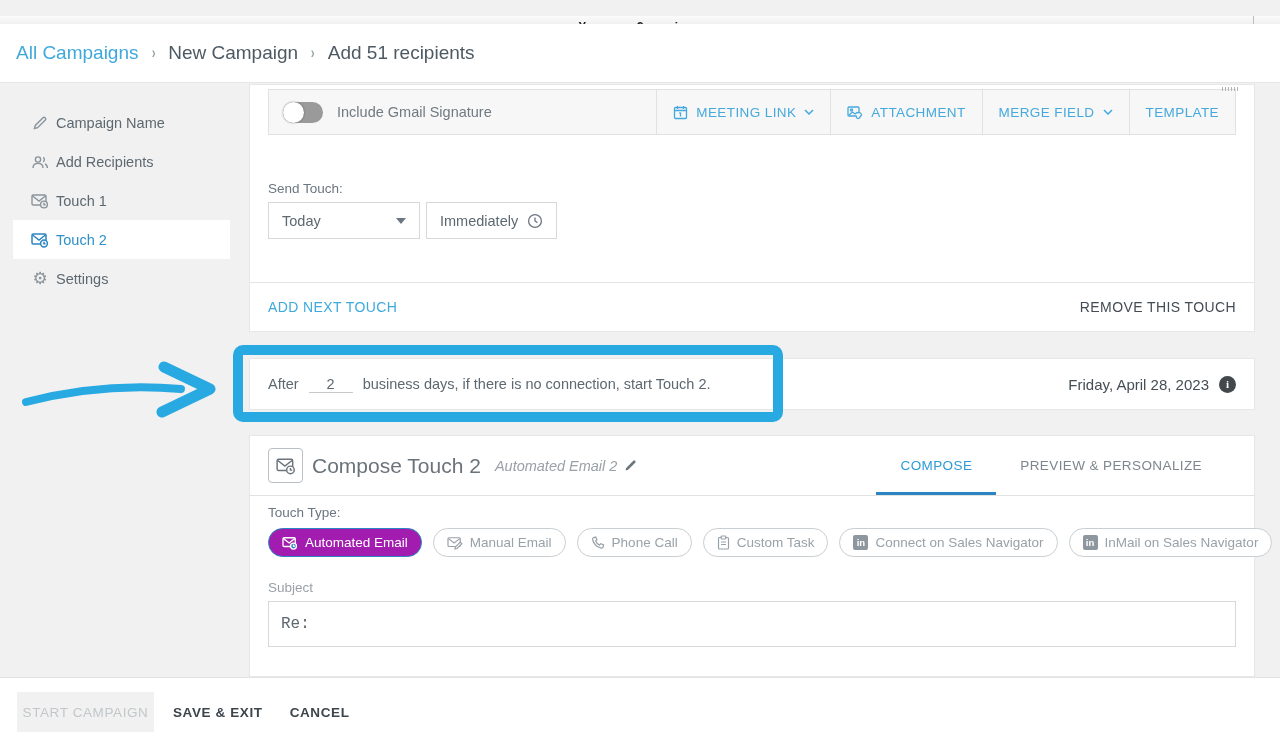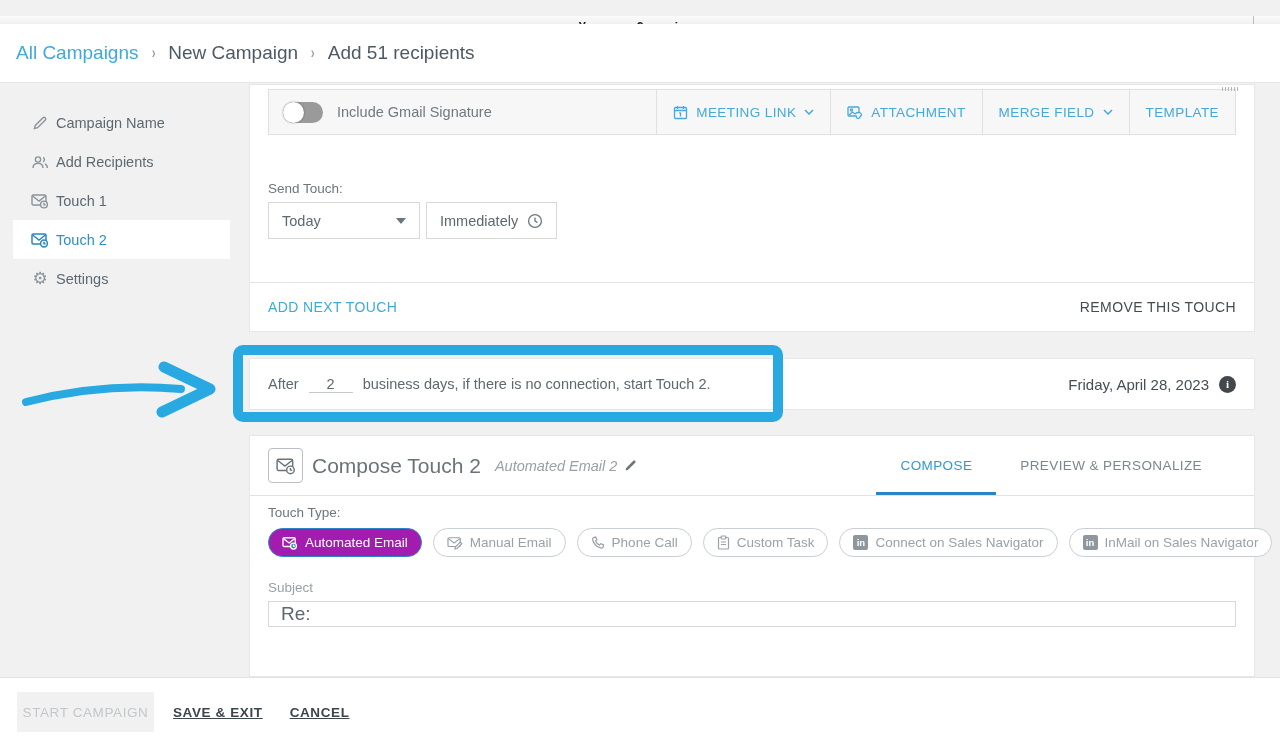--- a/index.html
+++ b/index.html
@@ -93,30 +93,30 @@
   .c3-body { padding:0 18px; }
   .tt-label { margin-top:9px; font-size:13.5px; color:#6b7680; }
   .pills { margin-top:8px; display:flex; gap:11px; }
   .pill { height:29px; border:1px solid #c9ced2; border-radius:15px; background:#fff;
     display:flex; align-items:center; gap:7px; padding:0 13px; font-size:13.5px; color:#99a2a9;
     cursor:pointer; white-space:nowrap; --bg:#ffffff; }
   .pill.selected { background:#a21caf; border-color:#2b85c2; color:#fff; --bg:#2b85c2; }
   .li-badge { width:15px; height:15px; border-radius:2px; background:#8e979e; color:#fff;
     font-size:9.5px; font-weight:bold; display:flex; align-items:center; justify-content:center; }
   .subj-label { margin-top:23px; font-size:13.5px; color:#98a1a8; }
-  .subj-input { margin-top:6px; width:100%; height:26px; border:1px solid #d8d8d8; padding:0 12px;
-    font-size:19px; color:#5d6870; font-family:Liberation Sans, sans-serif; outline:none; }
+  .subj-input { margin-top:6px; width:100%; height:46px; border:1px solid #d8d8d8; padding:0 12px;
+    font-size:16px; color:#5d6870; font-family:Liberation Mono, monospace; outline:none; }
 
   
   .footer { position:absolute; left:0; right:0; bottom:0; height:69px; background:#fff;
     border-top:1px solid #e2e2e2; display:flex; align-items:center; padding-left:17px; }
   .btn-start { width:137px; height:40px; background:#f1f1f1; border:none; color:#c3c7ca;
     font-size:13.5px; letter-spacing:.6px; font-family:inherit; cursor:default; }
   .btn-text { background:none; border:none; font-family:inherit; font-size:13.5px; letter-spacing:.6px;
-    color:#3c454c; font-weight:bold; cursor:pointer;text-decoration:underline; }
+    color:#3c454c; font-weight:bold; cursor:pointer; }
   .btn-save { margin-left:19px; }
   .btn-cancel { margin-left:27px; }
 
   
   .annotation { position:absolute; inset:0; pointer-events:none; }
   .anno-rect { position:absolute; left:233px; top:345px; width:550px; height:77px;
     border:10px solid #29a9e1; border-radius:10px; }
   .anno-arrow { position:absolute; left:18px; top:358px; }
 
   svg { display:block; }

